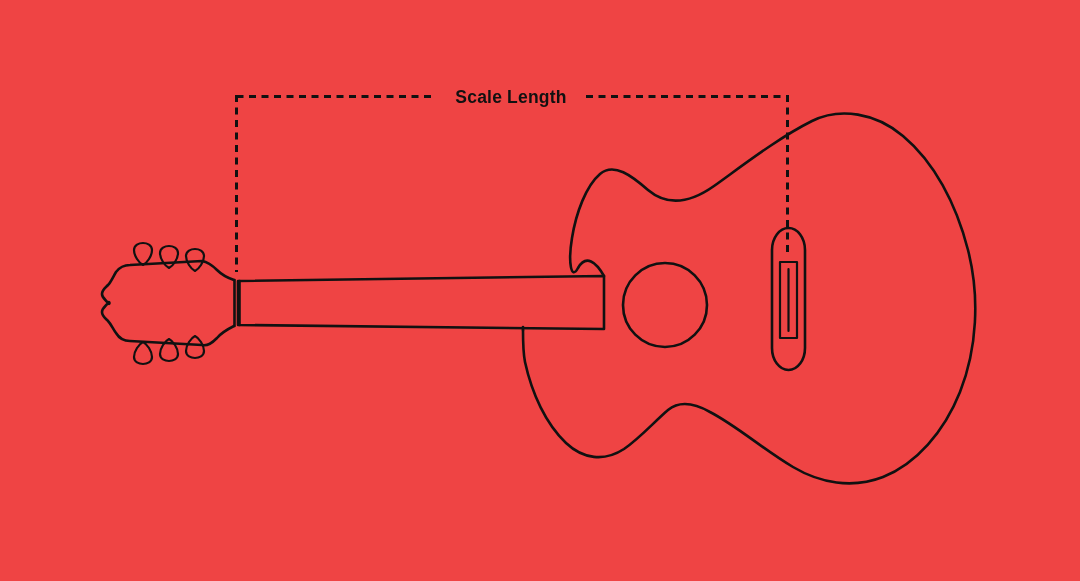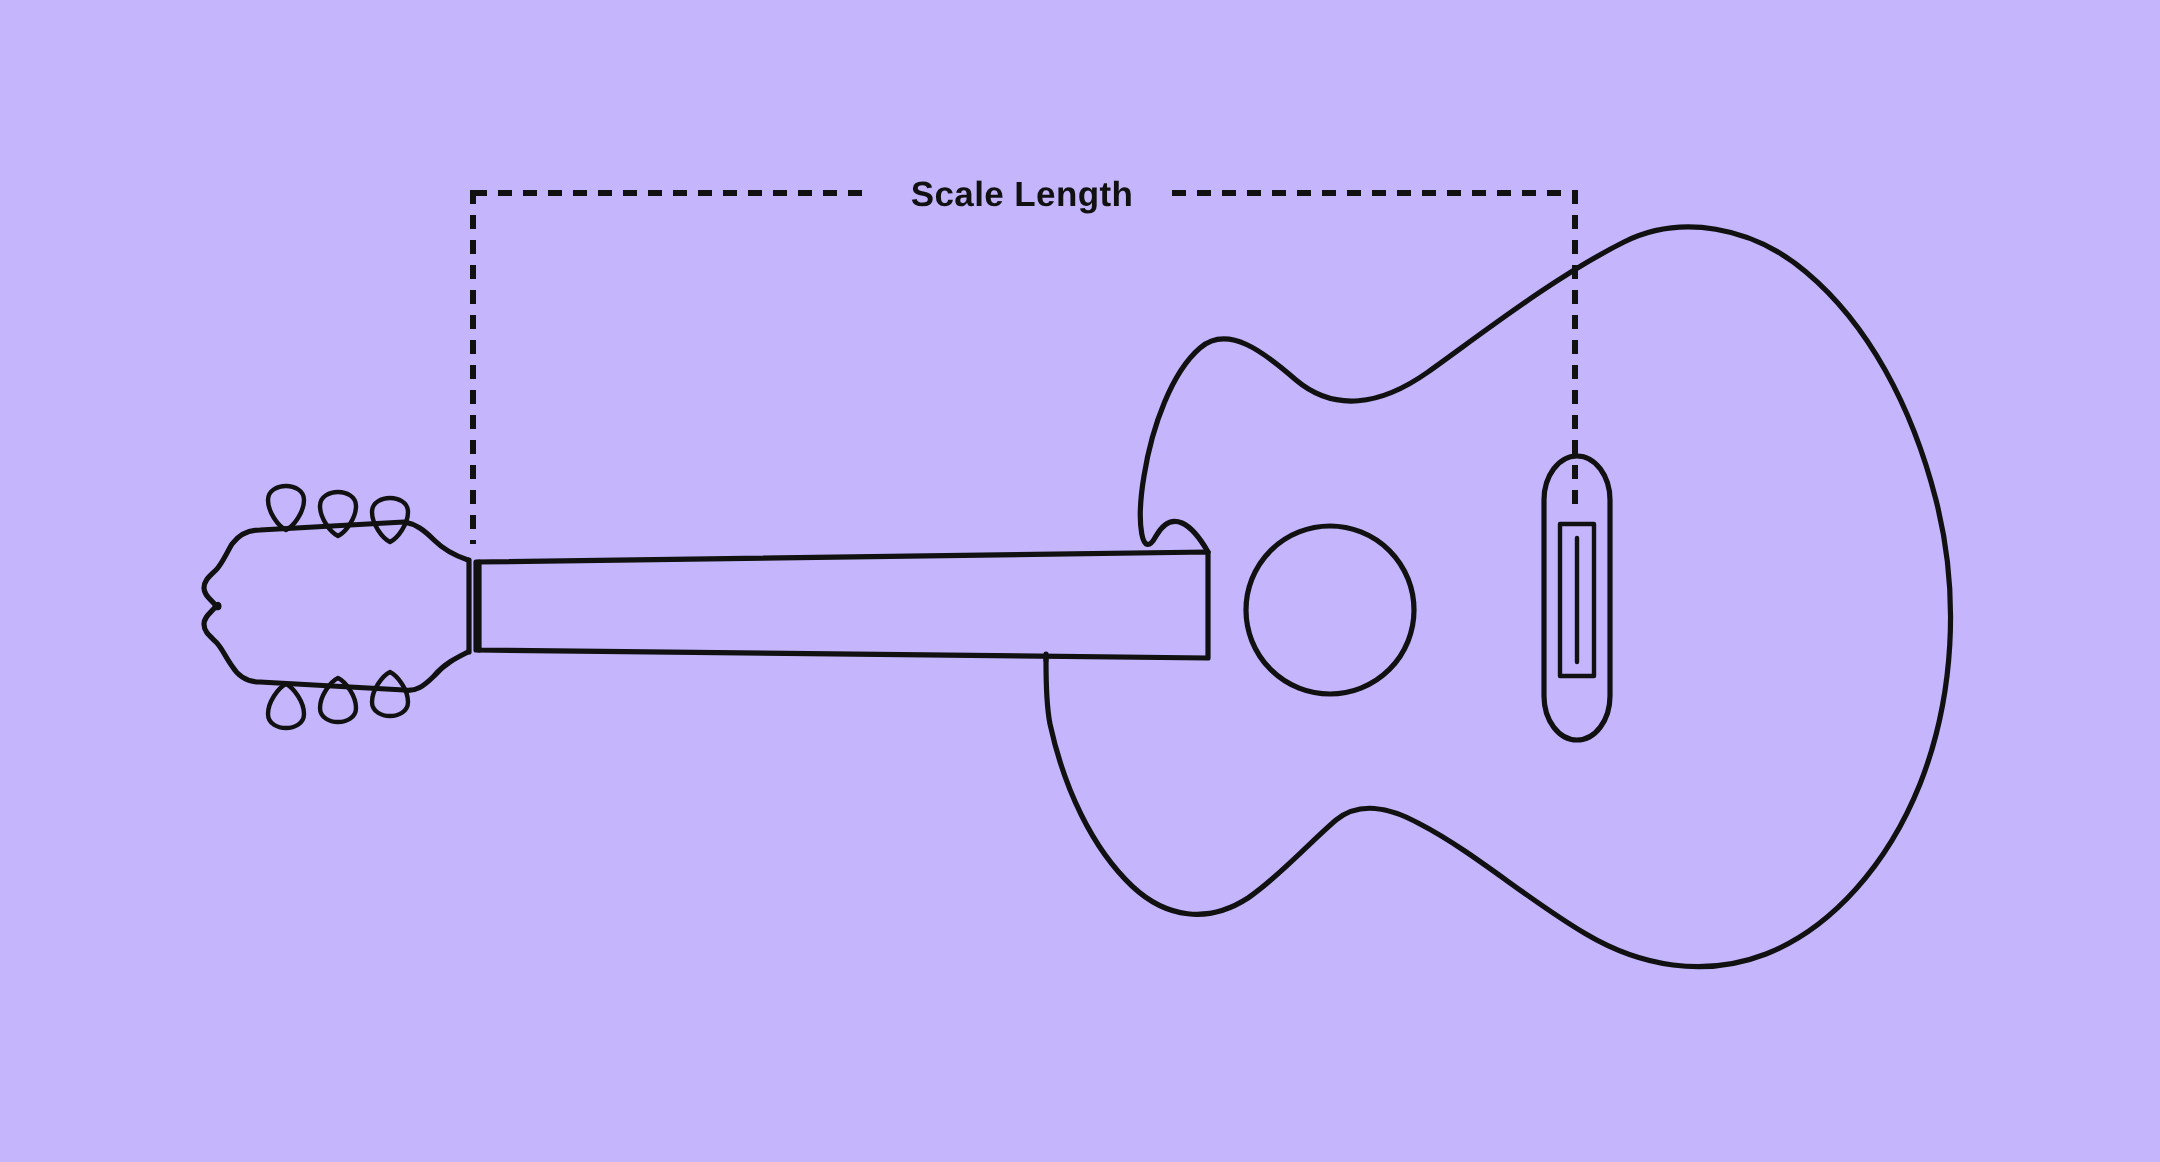--- a/index.html
+++ b/index.html
@@ -11,21 +11,21 @@
   body {
     width: 1080px;
     height: 581px;
     font-family: "Liberation Sans", sans-serif;
     overflow: hidden;
   }
   #diagram-root {
     position: relative;
     width: 1080px;
     height: 581px;
-    background: #c4b5fd;
+    background: #ef4444;
   }
   #guitar-svg {
     position: absolute;
     left: 0;
     top: 0;
     width: 1080px;
     height: 581px;
     display: block;
   }
   .outline {

